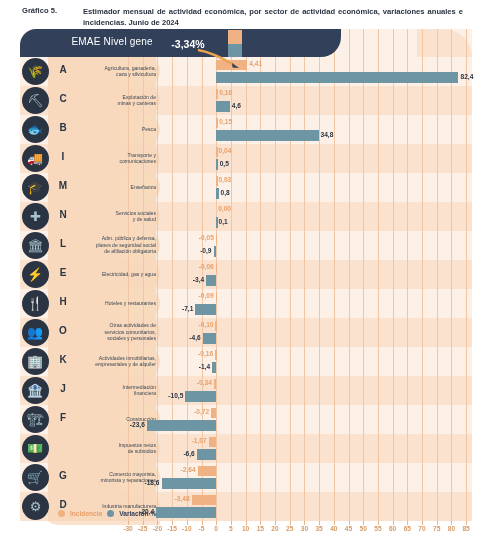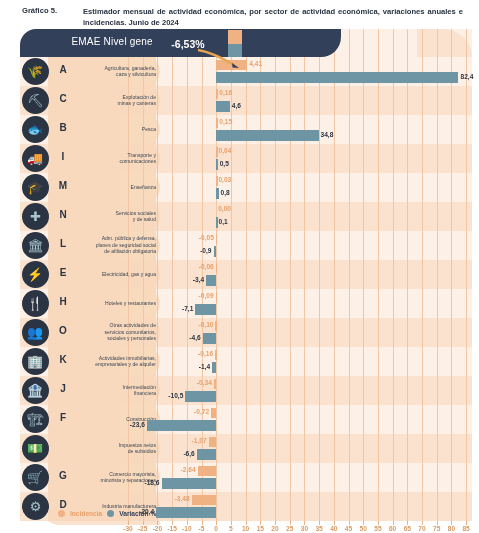--- a/index.html
+++ b/index.html
@@ -488,21 +488,21 @@
       <span class="dot inc"></span>
       <span class="lgt o">Incidencia</span>
       <span class="dot var"></span>
       <span class="lgt">Variación %</span>
     </div>
   </div>
 
   <div class="emae-head"></div>
   <div class="emae-label">EMAE Nivel general</div>
   <div class="emae-pill">
-    <span>-6,53%</span>
+    <span>-3,34%</span>
   </div>
   <div class="emae-inc"></div>
   <div class="emae-var"></div>
   <svg class="pencil" viewBox="0 0 44 22">
     <path d="M2 2 C14 4 28 11 38 17" stroke="#e8a44f" stroke-width="2.4" fill="none"></path>
     <path d="M36 15 L43 20 L36.5 19.5 Z" fill="#33405a"></path>
   </svg>
 
 </div>
 

